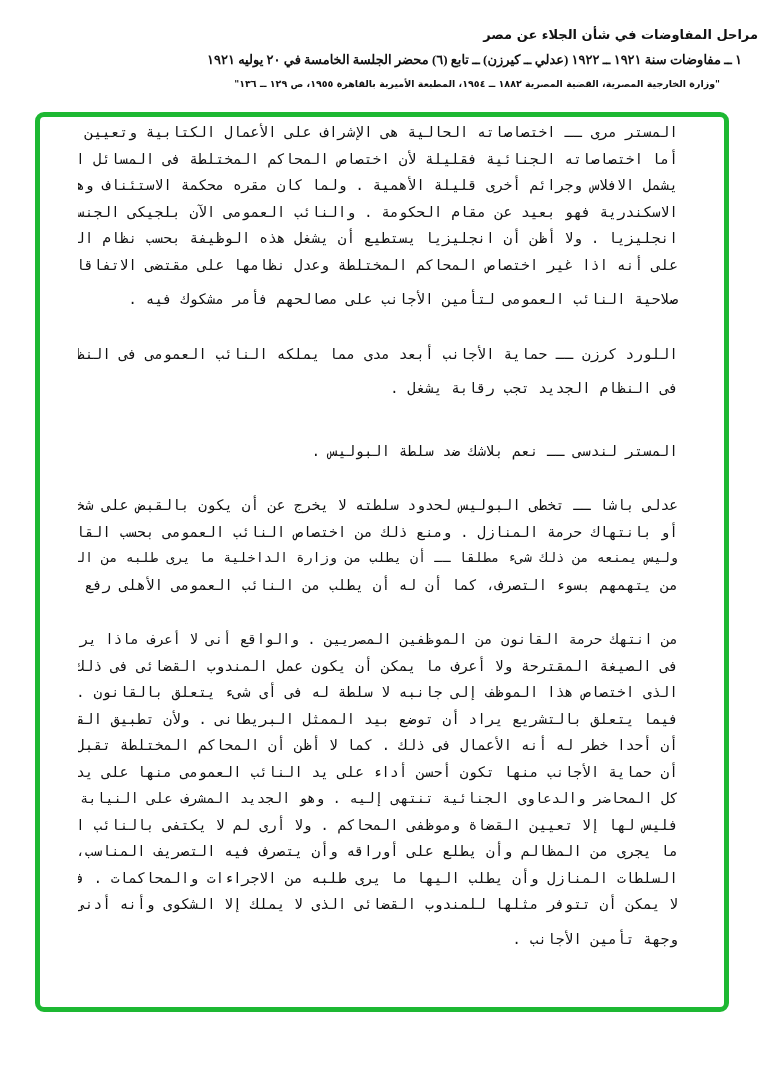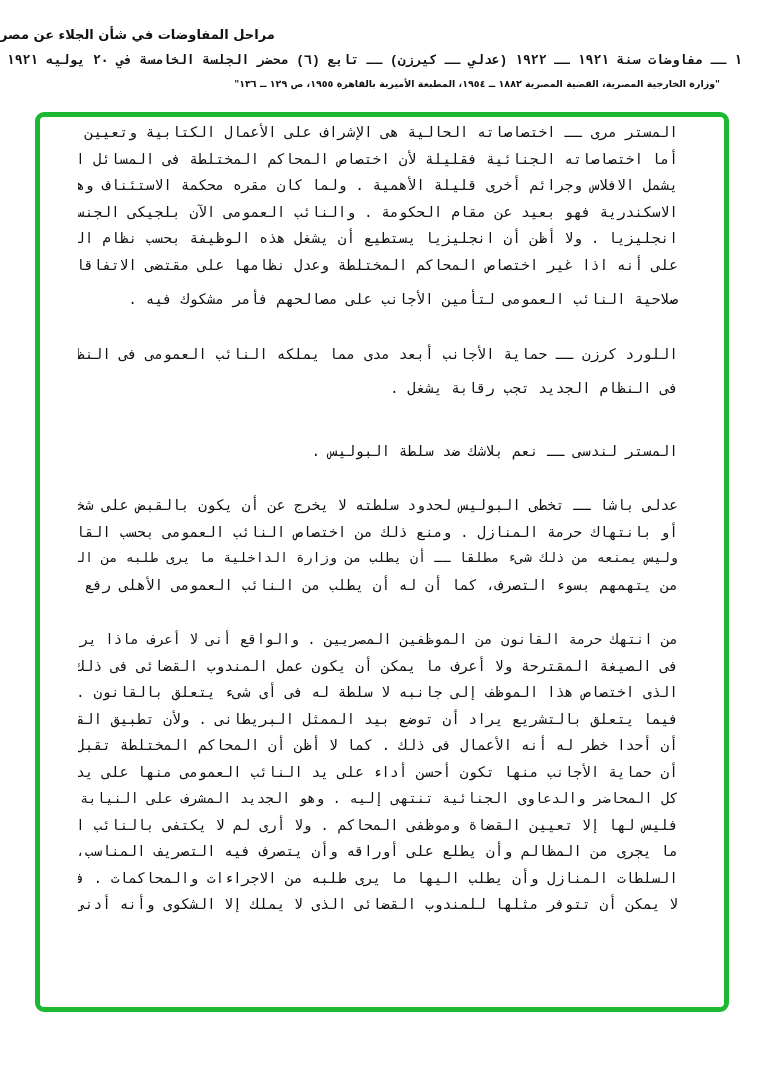--- a/index.html
+++ b/index.html
@@ -1,22 +1,22 @@
 <!DOCTYPE html>
 <html><head>
 <meta charset="utf-8">
 <style>
   html, body { margin: 0; padding: 0; background: #ffffff; }
   body { width: 758px; height: 1078px; position: relative; overflow: hidden;
          font-family: "DejaVu Sans", sans-serif; color: #111; }
   .header { position: absolute; left: 0; top: 0; width: 758px; direction: rtl; }
-  .h-title { position: absolute; top: 27px; left: 0; width: 758px; text-align: left;
+  .h-title { position: absolute; top: 27px; left: 0; width: 758px; text-align: right;
              font-family: "DejaVu Sans", sans-serif; font-weight: bold; font-size: 13px; }
   .h-sub { position: absolute; top: 52px; right: 16px; left: 20px; 
-           font-family: Liberation Mono, monospace; font-weight: bold; font-size: 13px; white-space: nowrap; }
+           font-family: Liberation Serif, serif; font-weight: bold; font-size: 13px; white-space: nowrap; }
   .h-src { position: absolute; top: 78px; right: 38px; left: 100px; text-align: right;
            font-family: "DejaVu Sans", sans-serif; font-weight: bold; font-size: 9.5px; white-space: nowrap; }
   .frame { position: absolute; left: 35px; top: 112px; width: 684px; height: 890px;
            border: 5px solid #1db832; border-radius: 9px; }
   .body-text { position: absolute; left: 78px; top: 120px; width: 600px; direction: rtl;
                font-family: Liberation Mono, monospace; font-size: 14.5px; text-align: justify; }
   .para { margin: 0; }
   .line { height: 26.5px; line-height: 26.5px; white-space: nowrap; overflow: hidden;
           text-align: justify; text-align-last: justify; }
   .line.last { text-align-last: right; margin-top: 8px; }
@@ -62,14 +62,15 @@
       <div class="line">فى الصيغة المقترحة ولا أعرف ما يمكن أن يكون عمل المندوب القضائى فى ذلك . إن وزير الحقانية</div>
       <div class="line">الذى اختصاص هذا الموظف إلى جانبه لا سلطة له فى أى شىء يتعلق بالقانون . لأن حماية الأجانب</div>
       <div class="line">فيما يتعلق بالتشريع يراد أن توضع بيد الممثل البريطانى . ولأن تطبيق القانون تتولاه المحاكم، ولا أظن</div>
       <div class="line">أن أحدا خطر له أنه الأعمال فى ذلك . كما لا أظن أن المحاكم المختلطة تقبل تداخله فقد كانت دائما</div>
       <div class="line">أن حماية الأجانب منها تكون أحسن أداء على يد النائب العمومى منها على يد أى شخص آخر إذ أن</div>
       <div class="line" style="font-size: 14px;">كل المحاضر والدعاوى الجنائية تنتهى إليه . وهو الجديد المشرف على النيابة . وسهل عليه جدا أن يعرف</div>
       <div class="line">فليس لها إلا تعيين القضاة وموظفى المحاكم . ولا أرى لم لا يكتفى بالنائب العمومى الانجليزى الذى له</div>
       <div class="line">ما يجرى من المظالم وأن يطلع على أوراقه وأن يتصرف فيه التصريف المناسب، أما وزارة الحقانية</div>
       <div class="line">السلطات المنازل وأن يطلب اليها ما يرى طلبه من الاجراءات والمحاكمات . فترون أن له سلطة</div>
       <div class="line">لا يمكن أن تتوفر مثلها للمندوب القضائى الذى لا يملك إلا الشكوى وأنه أدنى الى غرضكم من</div>
+      <div class="line last">وجهة تأمين الأجانب .</div>
     </div>
   </div>
 
 </body></html>

